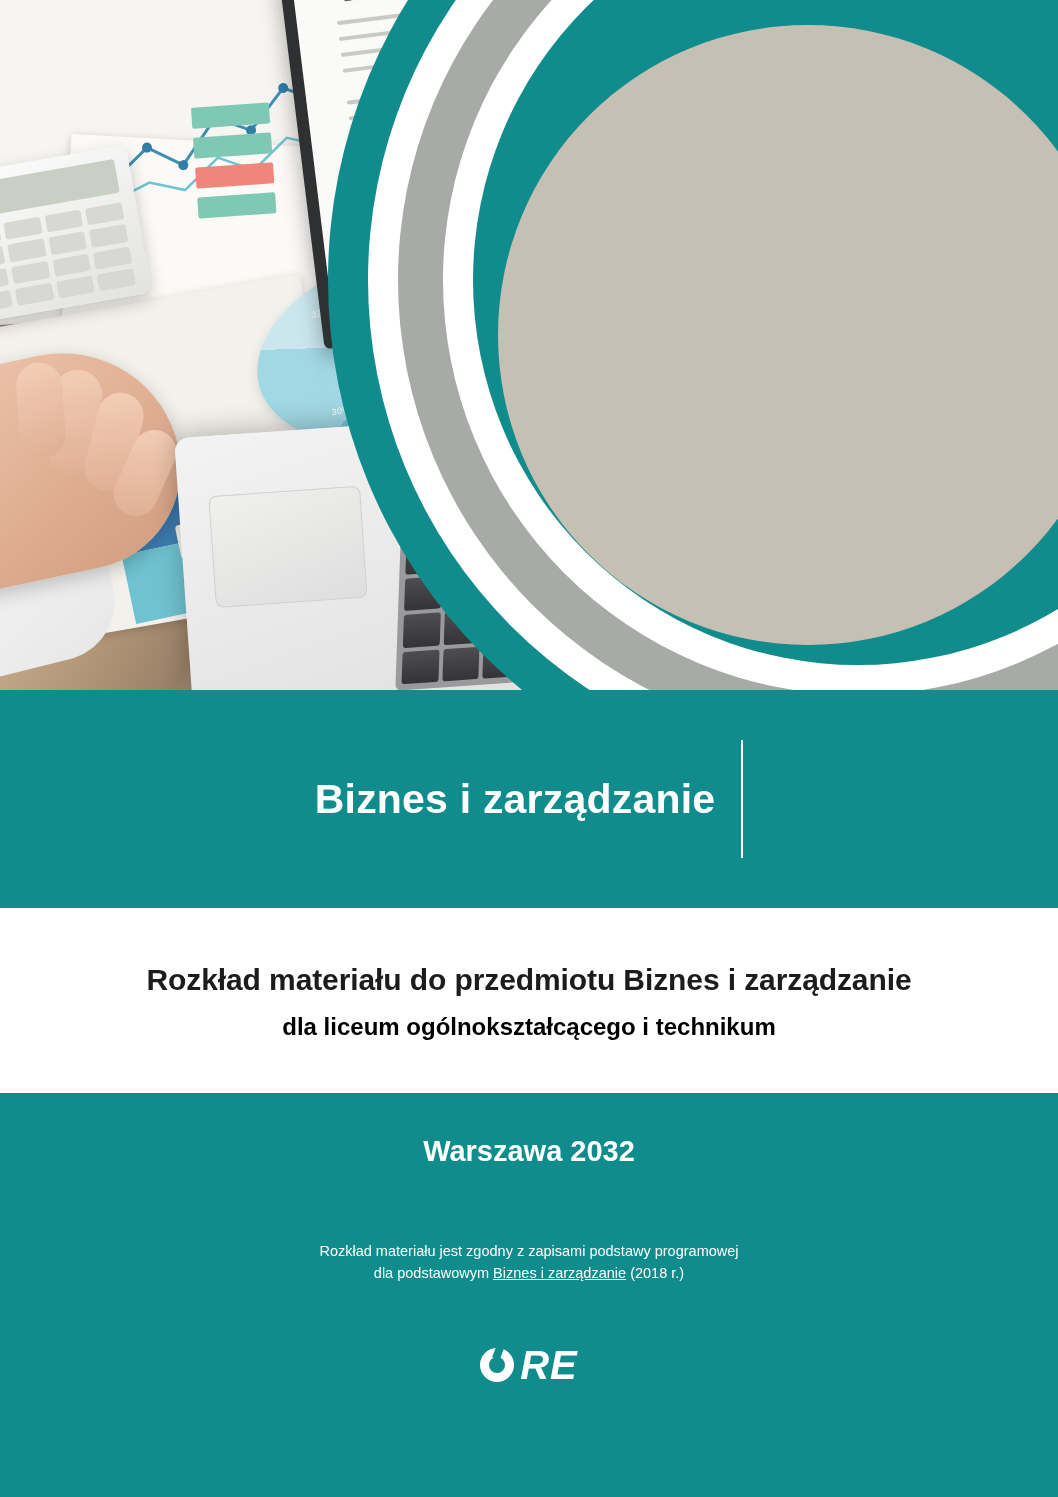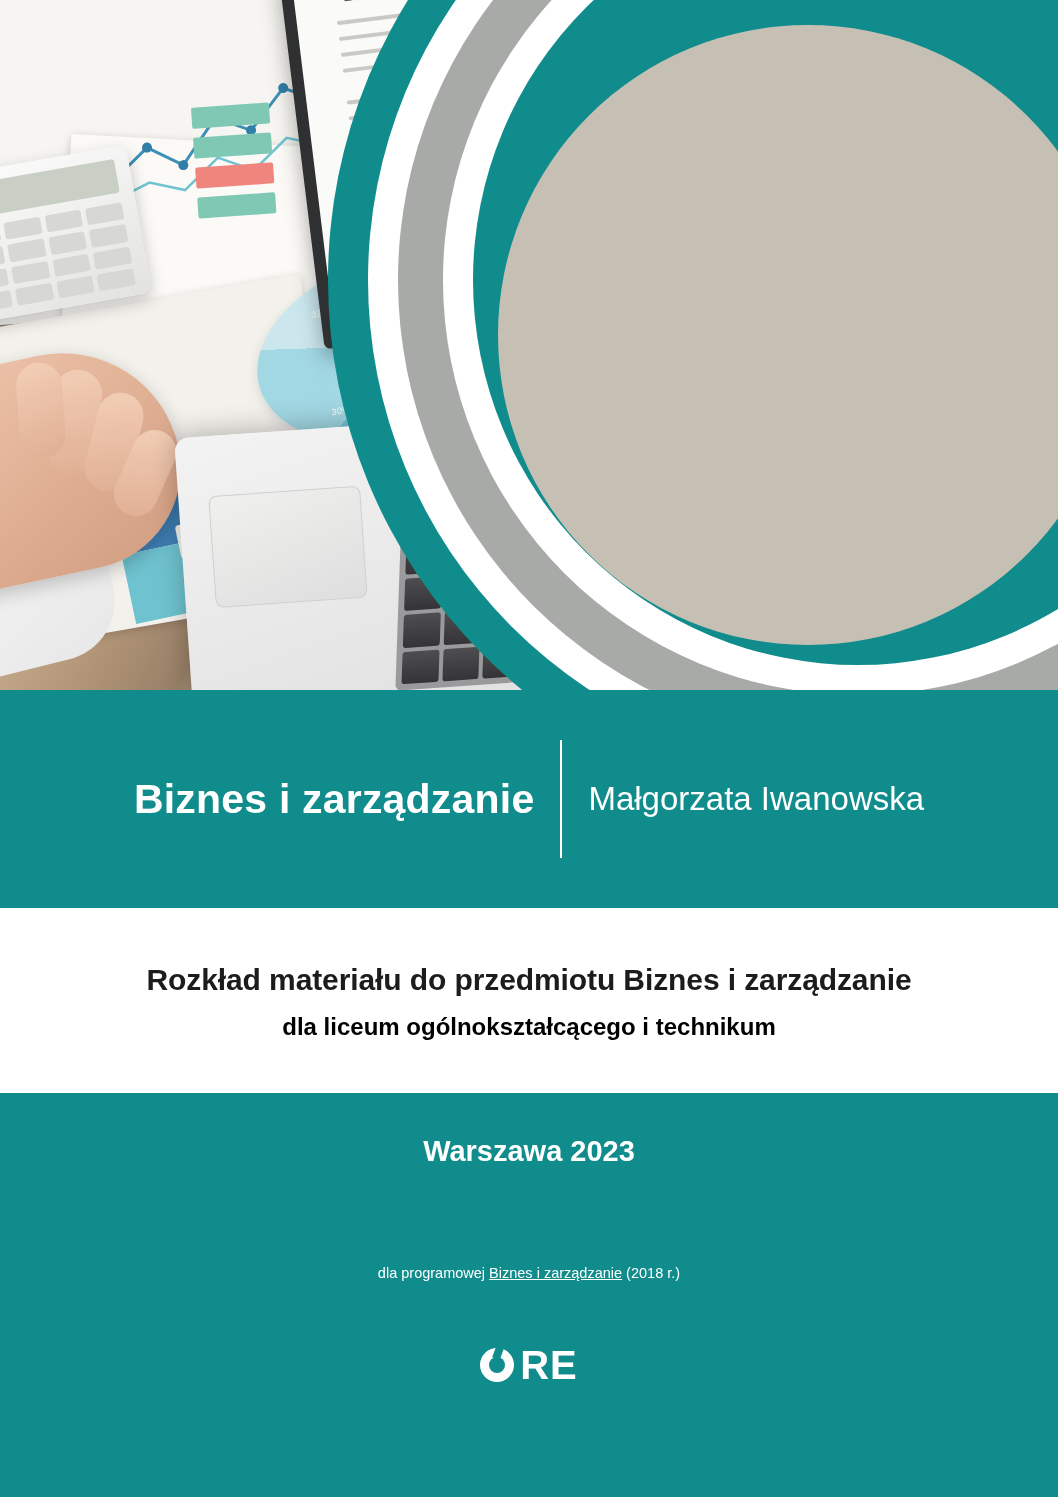--- a/index.html
+++ b/index.html
@@ -410,20 +410,21 @@
     text-align: center;
   }
   .note .u { text-decoration: underline; }
 
   
   .logo {
     margin-top: 58px;
     display: flex;
     align-items: center;
     gap: 6px;
+    font-style: italic;
   }
   .logo-mark {
     width: 34px; height: 34px;
     border-radius: 50%;
     background: #ffffff;
     position: relative;
   }
   .logo-mark:after {
     content: "";
     position: absolute;
@@ -610,36 +611,35 @@
     <div class="arc arc-gray"></div>
     <div class="arc arc-white2"></div>
     <div class="arc arc-teal2"></div>
     <div class="arc arc-photo-mask"></div>
   </div>
 
   <div class="band-title">
     <div class="title-row">
       <span class="subject">Biznes i zarządzanie</span>
       <span class="divider-v"></span>
-      <span class="author">Małgorzata Iwanowska</span>
     </div>
   </div>
 
   <div class="band-white">
     <h1>
       <span>Rozkład materiału do przedmiotu Biznes i zarządzanie</span><br>
     </h1>
     <h2>dla liceum ogólnokształcącego i technikum</h2>
   </div>
 
   <div class="band-lower">
-    <div class="place-year">Warszawa 2023</div>
+    <div class="place-year">Warszawa 2032</div>
     <div class="note">
-      <br>
-      <span>dla programowej </span><span class="u">Biznes i zarządzanie</span><span> (2018 r.)</span>
+      <span>Rozkład materiału jest zgodny z zapisami podstawy programowej</span><br>
+      <span>dla podstawowym </span><span class="u">Biznes i zarządzanie</span><span> (2018 r.)</span>
     </div>
     <div class="logo">
       <span class="logo-mark"></span>
       <span class="logo-text">RE</span>
     </div>
   </div>
 
 </div>
 
 </body></html>

